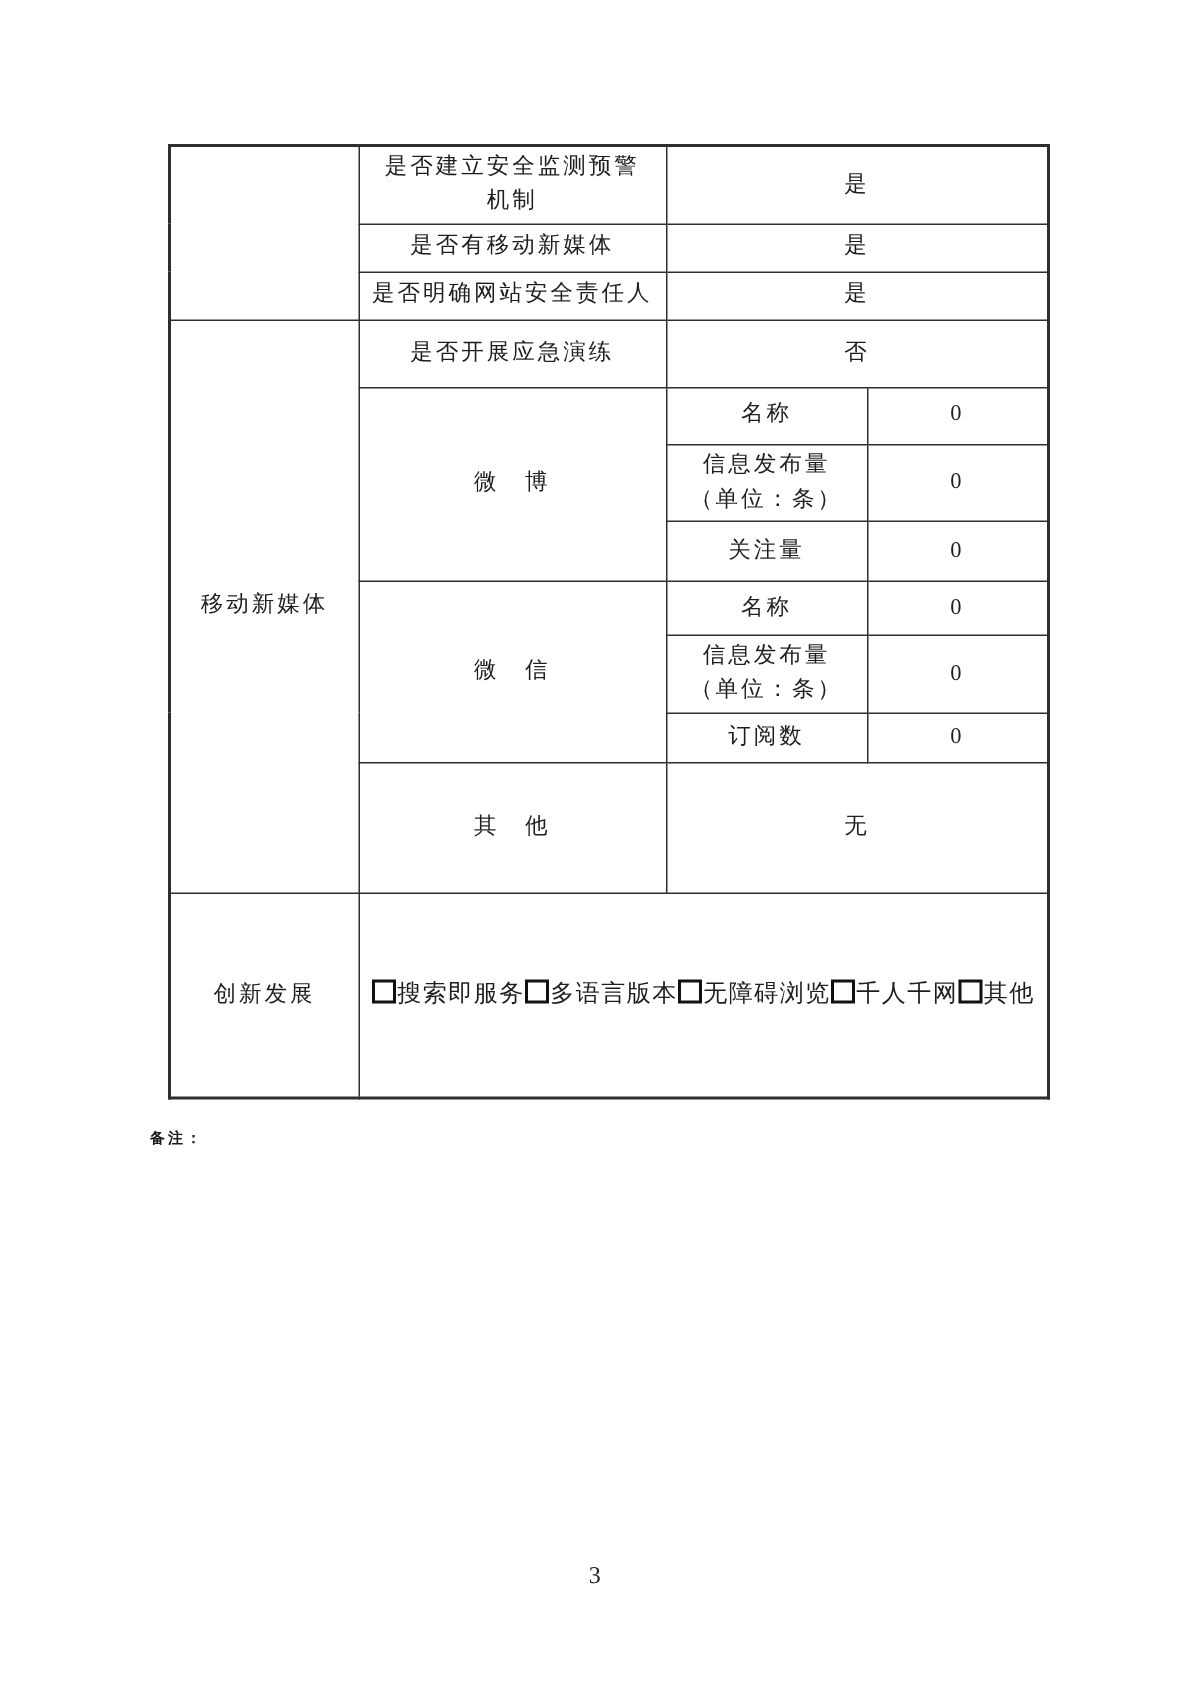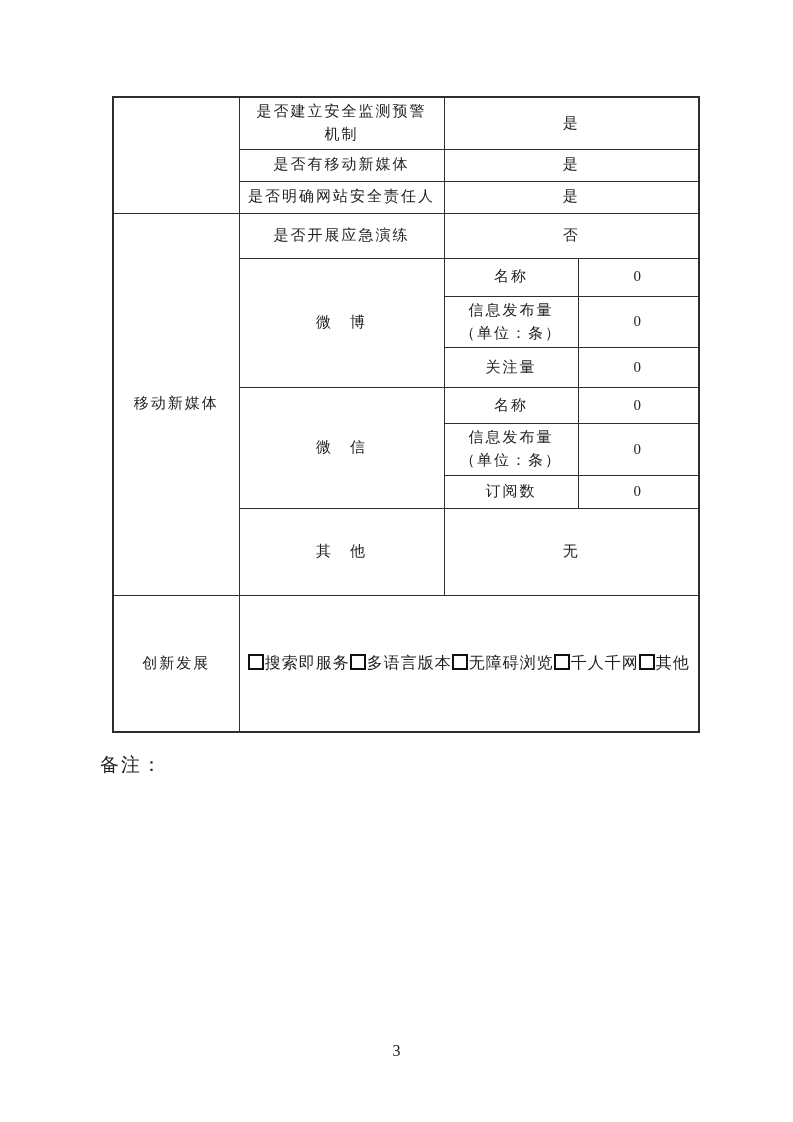--- a/index.html
+++ b/index.html
@@ -49,22 +49,22 @@
     height: 12px;
     border: 2px solid #111111;
     background: #ffffff;
     vertical-align: -2px;
     margin-right: 1px;
   }
   .notes {
     position: absolute;
     left: 100px;
     top: 752px;
-    font-size: 19px;
-    font-weight: normal;
+    font-size: 10px;
+    font-weight: bold;
     letter-spacing: 2px;
   }
   .page-number {
     position: absolute;
     left: 0;
     top: 1042px;
     width: 100%;
     text-align: center;
     font-size: 16px;
   }

